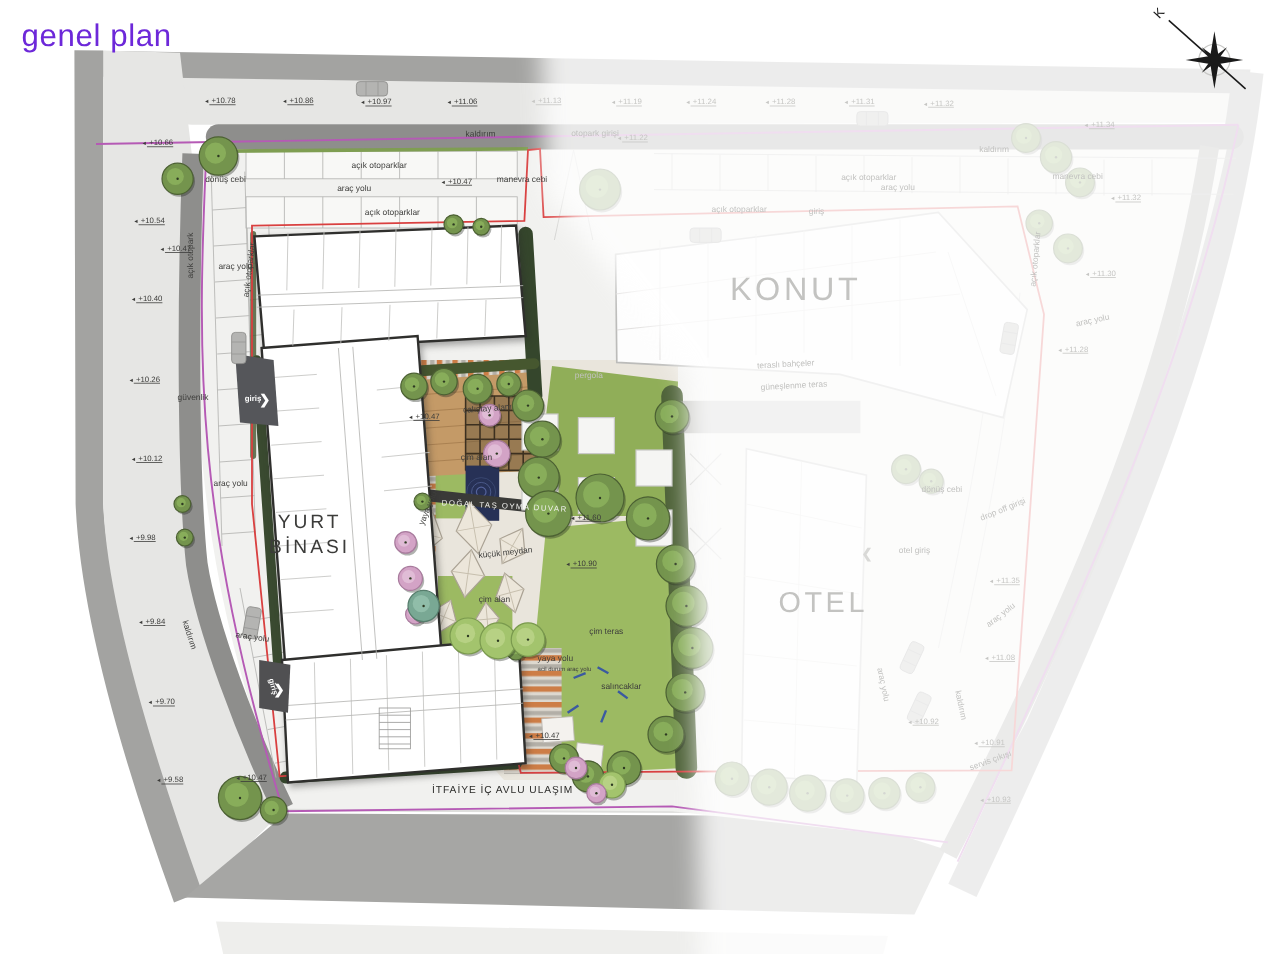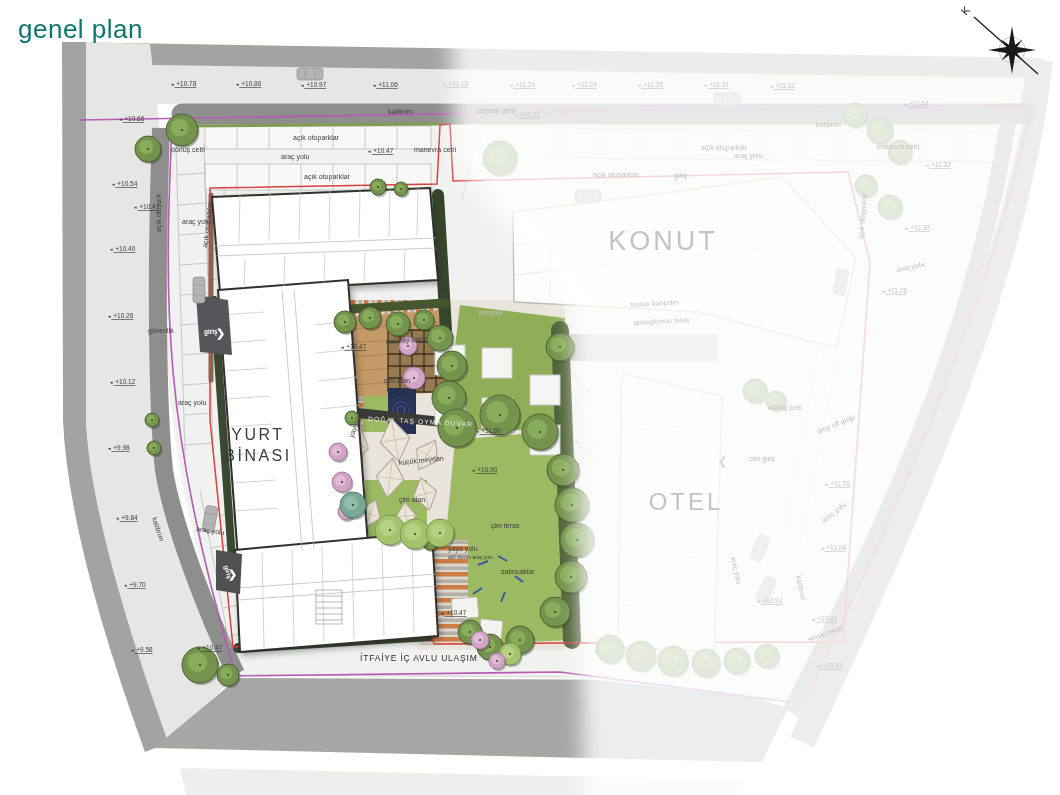--- a/index.html
+++ b/index.html
@@ -1,18 +1,18 @@
 <!DOCTYPE html>
 <html><head>
 <meta charset="utf-8">
 <style>
   html,body{margin:0;padding:0;background:#ffffff;}
   .canvas{position:relative;width:1060px;height:795px;background:#ffffff;overflow:hidden;
           font-family:"Liberation Sans",sans-serif;}
-  .page-title{position:absolute;top:14px;left:18px;font-size:26px;color:#0f766e;
+  .page-title{position:absolute;top:14px;left:18px;font-size:26px;color:#6d28d9;
               letter-spacing:.5px;font-weight:400;}
   svg{position:absolute;top:0;left:0;}
   svg text{font-family:"Liberation Sans",sans-serif;}
   .lbl-d{fill:#3e3e3c;font-size:7px;}
   .lbl-f{fill:#c2c2c0;font-size:7px;}
   .lbl-w{fill:#ffffff;font-size:6.5px;font-weight:bold;}
   .lbl-wband{fill:#efefec;font-size:6.5px;letter-spacing:1.2px;}
   .lbl-xs{fill:#3e3e3c;font-size:5px;}
   .lbl-note{fill:#2c2c2a;font-size:8.5px;letter-spacing:.8px;}
   .mk-d{fill:#3c3c3a;font-size:6.5px;}

